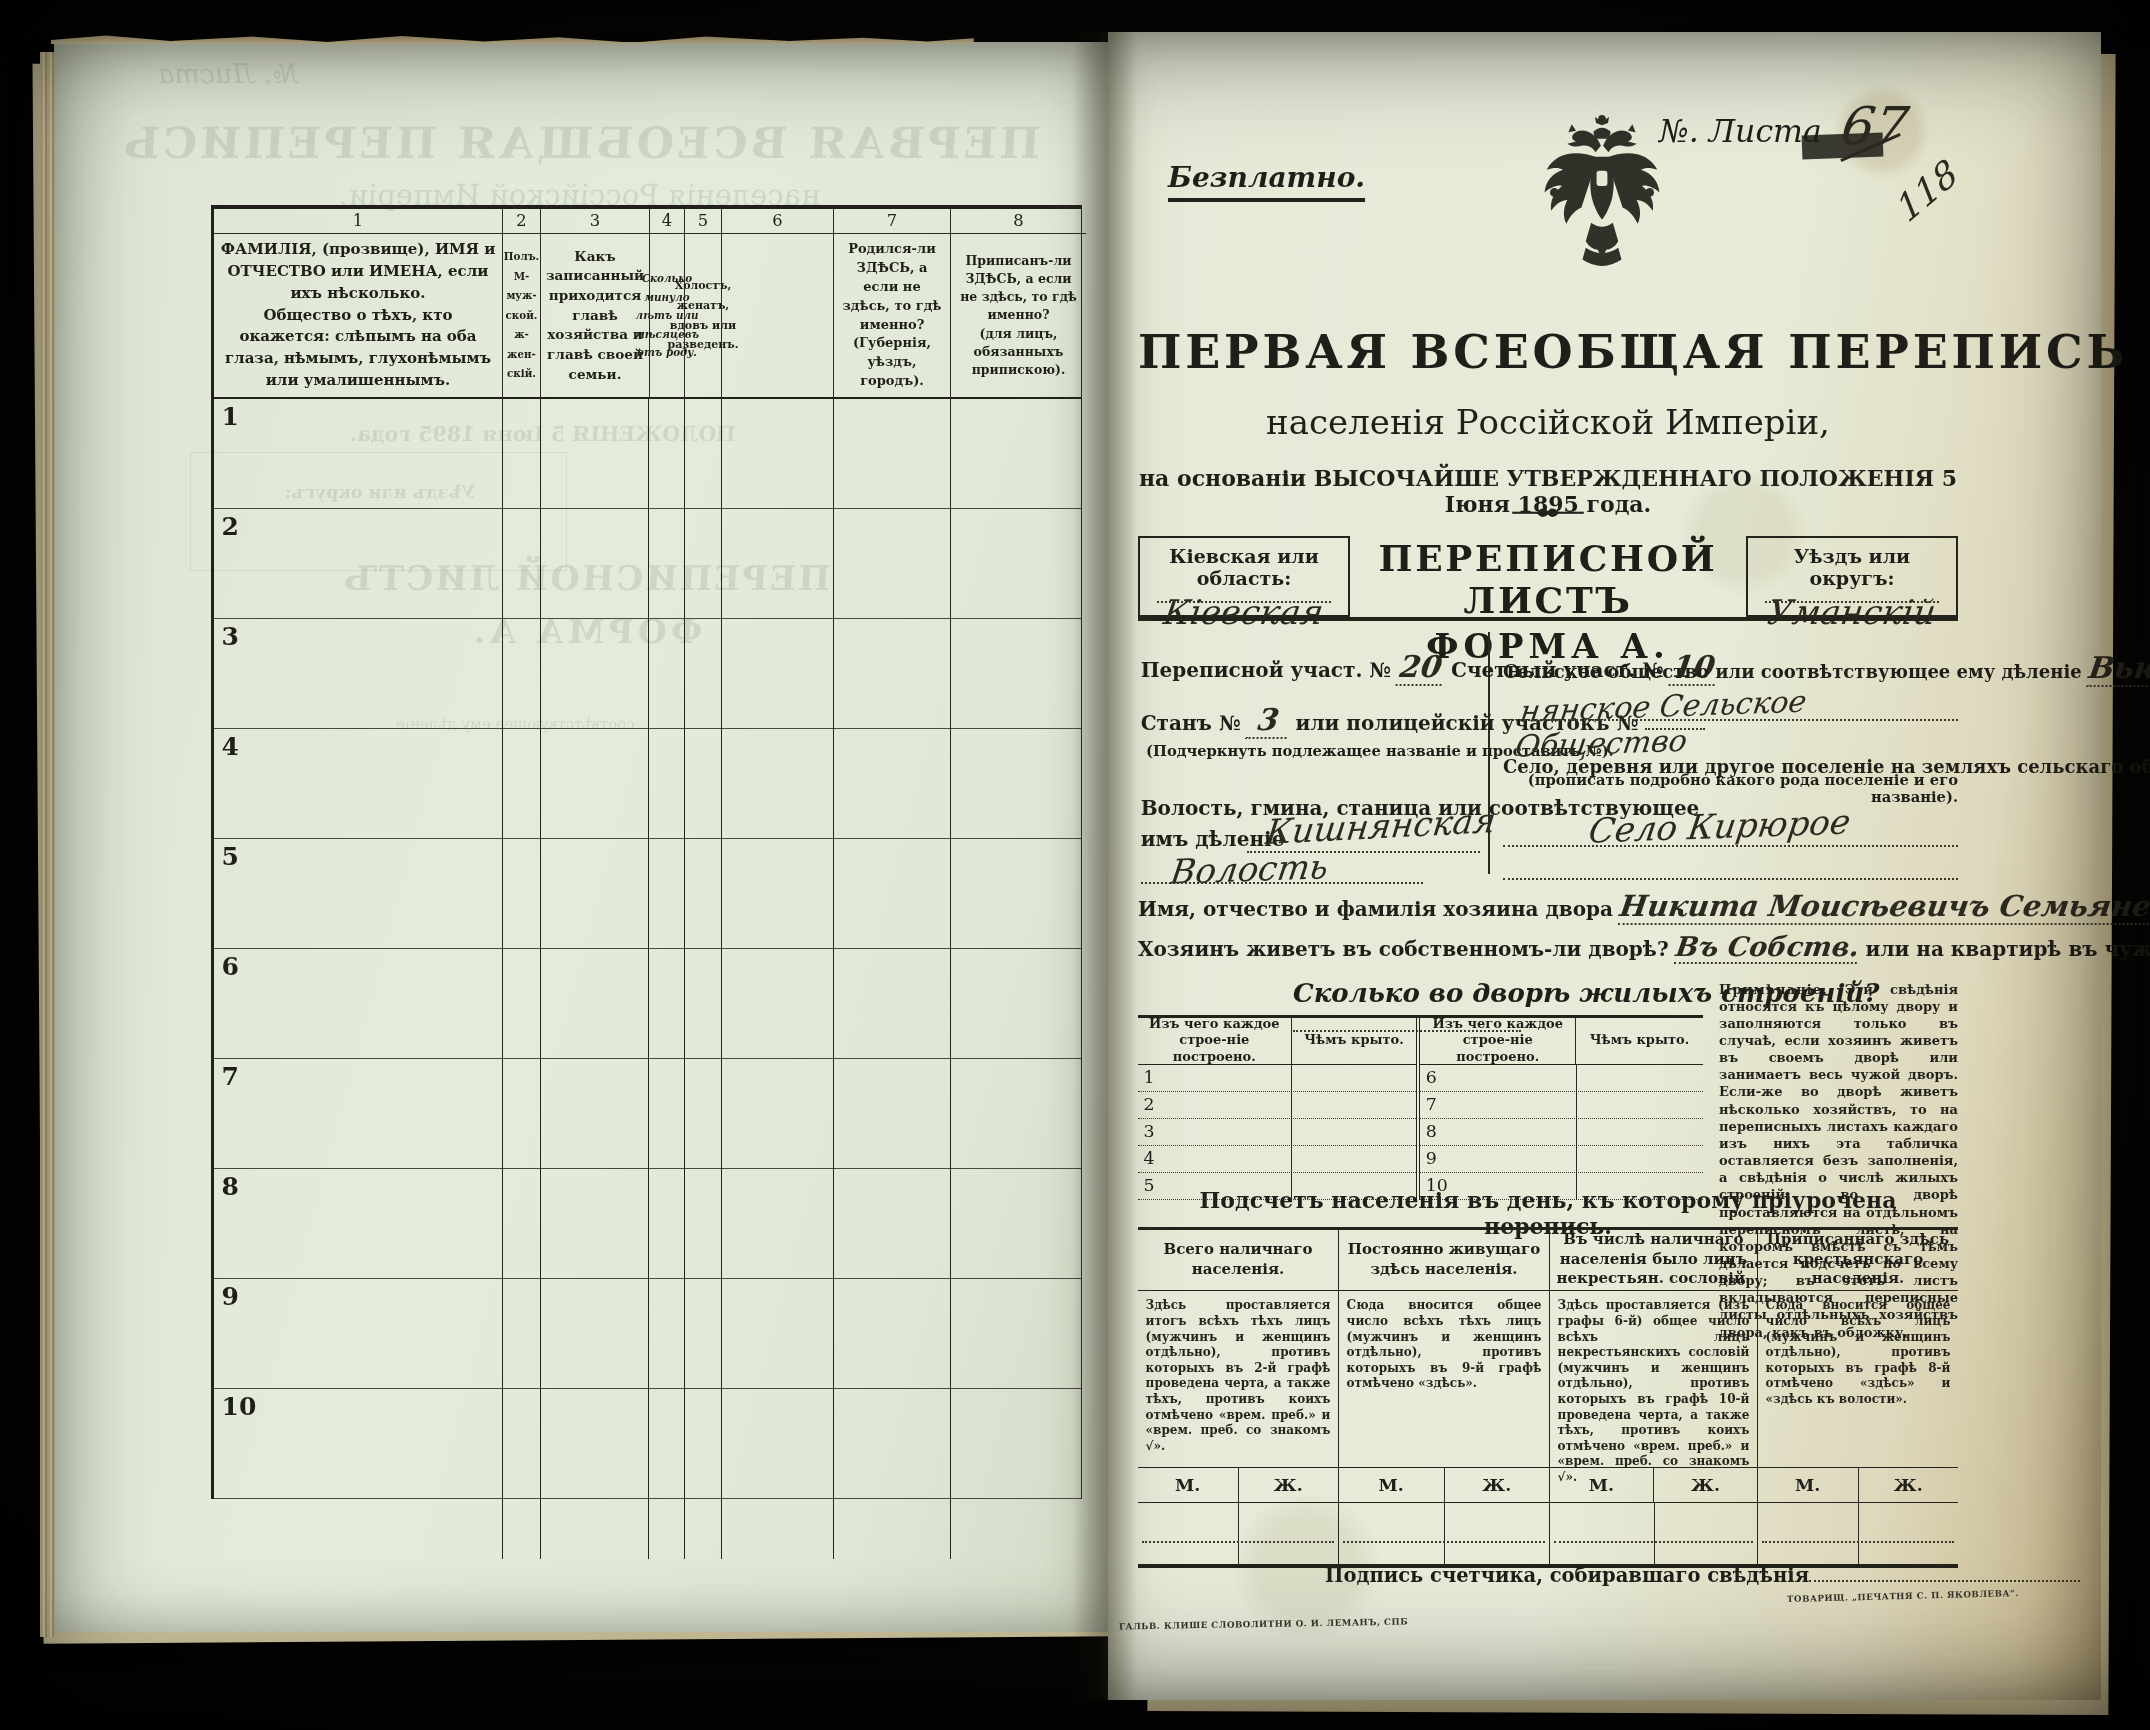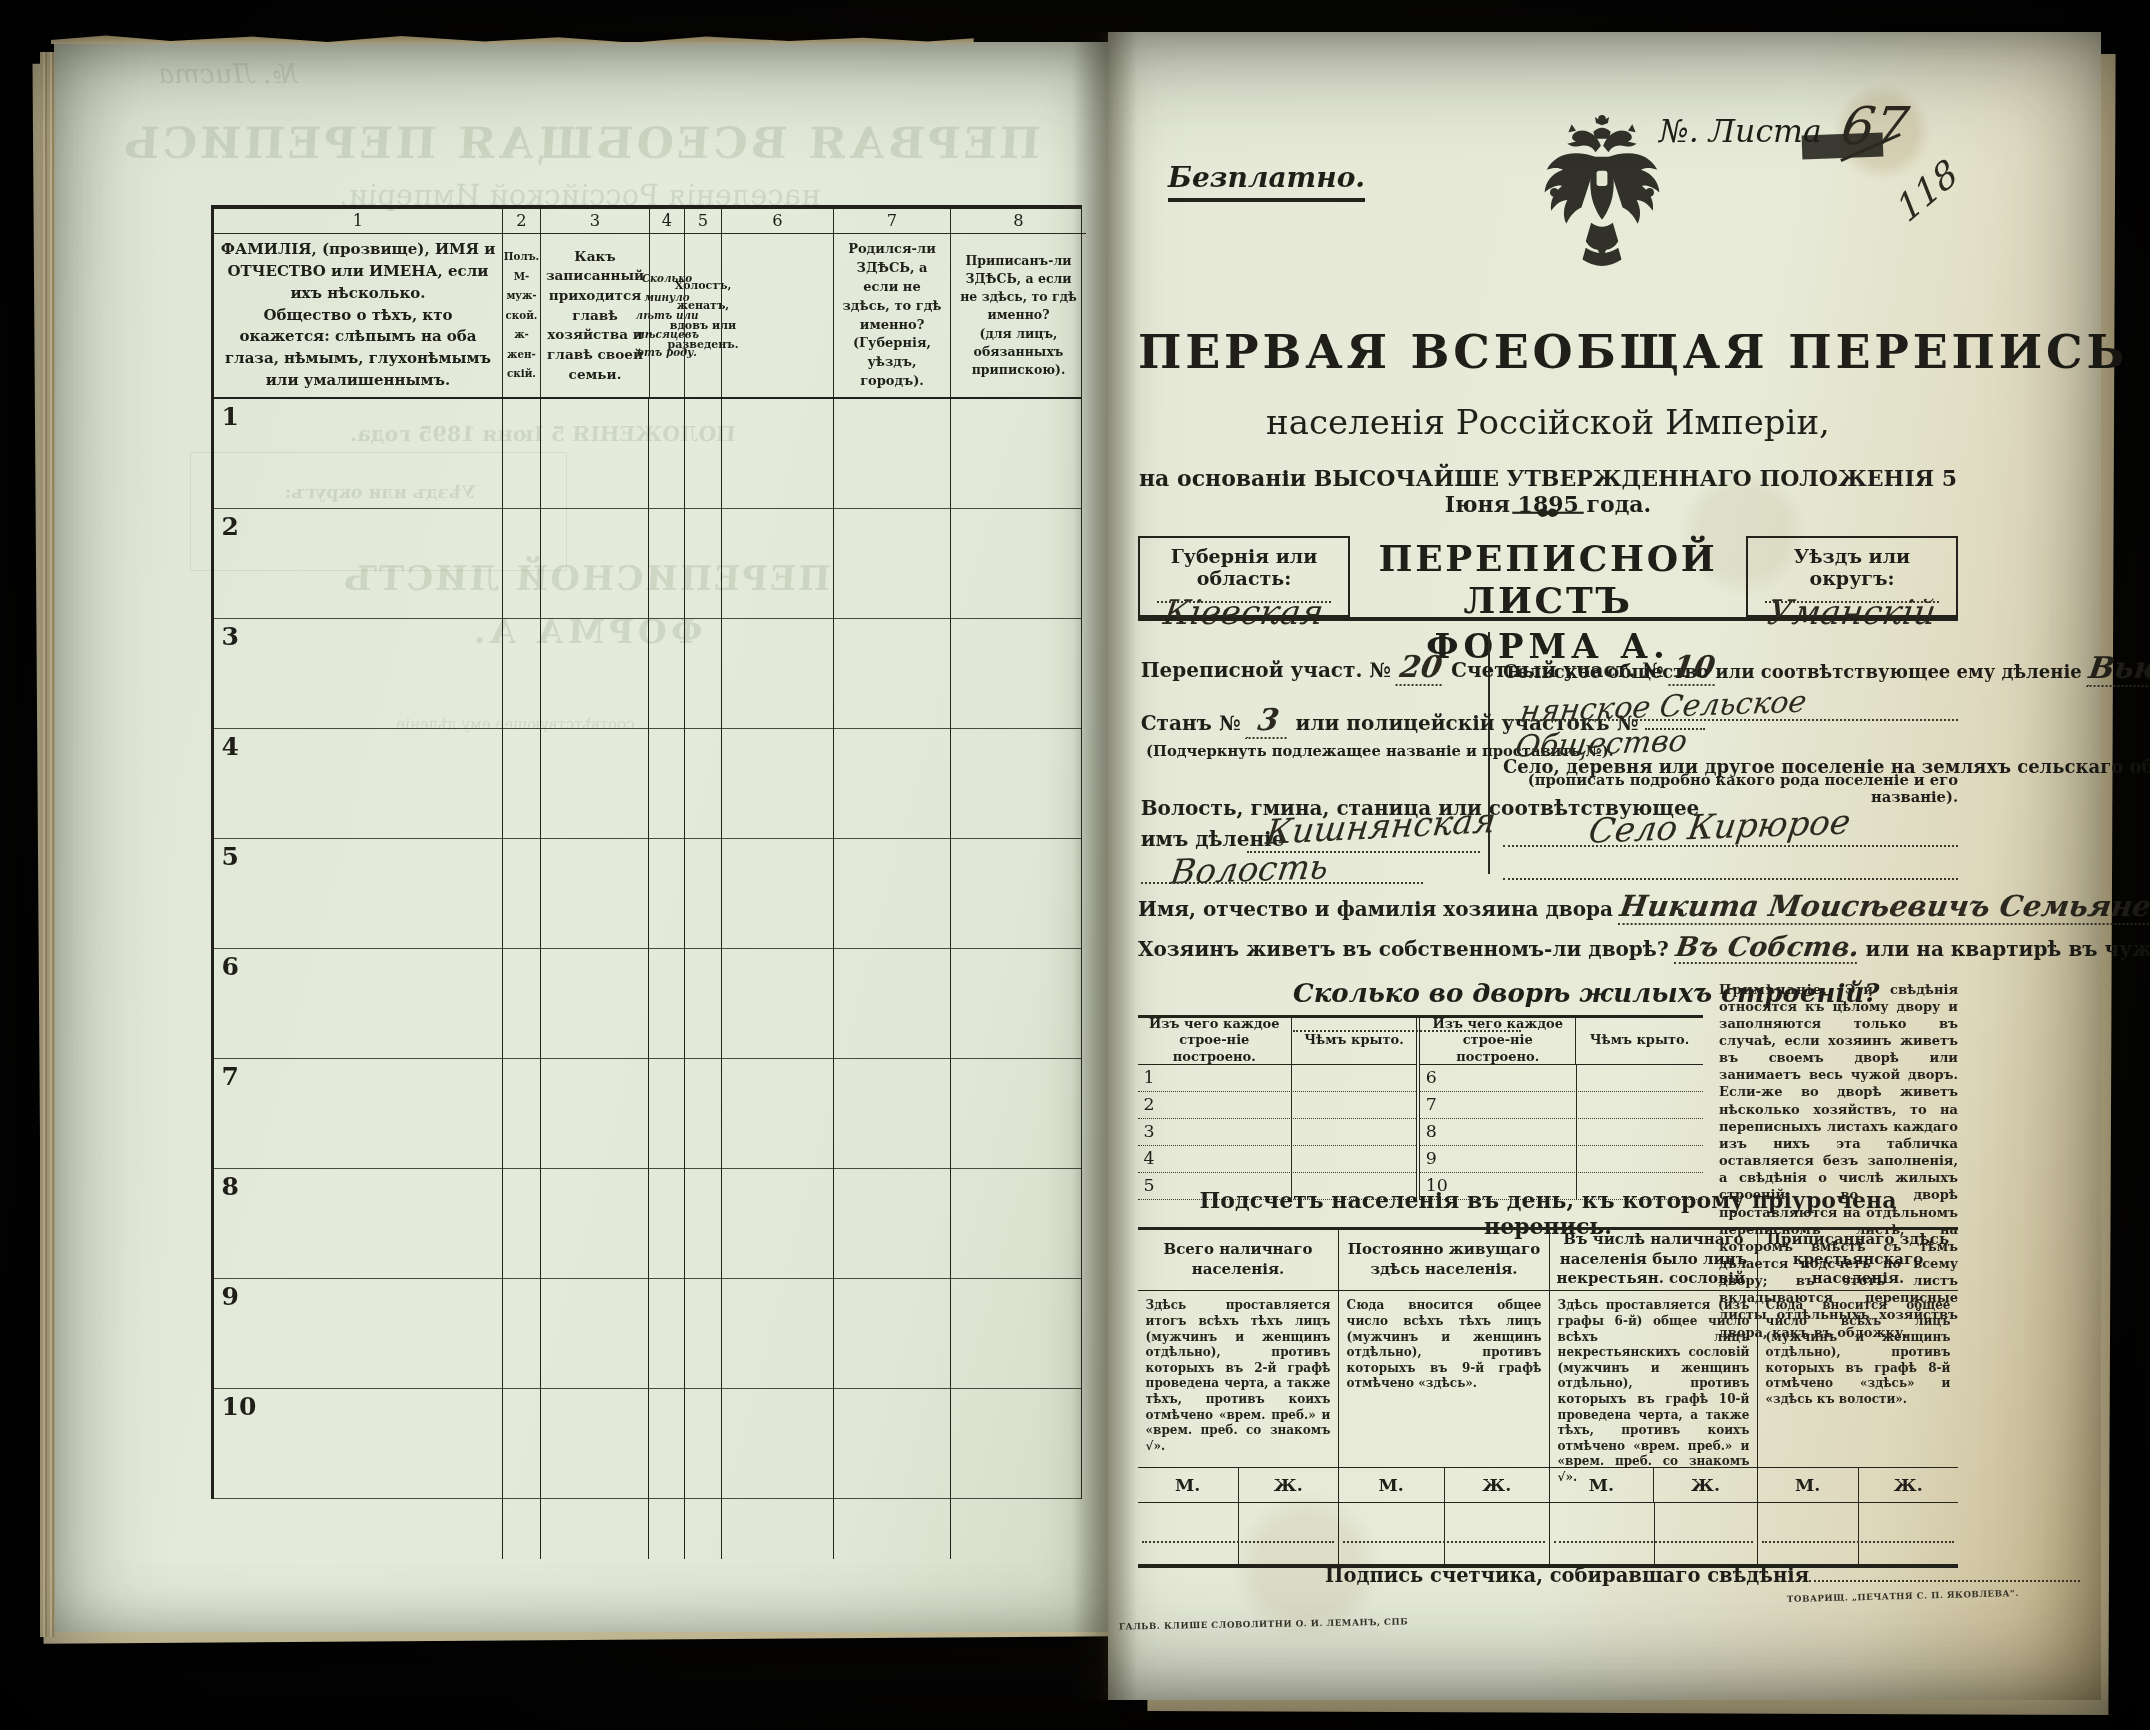--- a/index.html
+++ b/index.html
@@ -259,21 +259,21 @@
       <g stroke="#23221b" stroke-width="4" fill="none">
         <path d="M4,18 H52"></path>
           <path d="M88,18 H136"></path>
         <path d="M52,18 q8,-12 18,0 q-10,12 -18,0" fill="#23221b"></path>
         <path d="M70,18 q8,-12 18,0 q-10,12 -18,0" fill="#23221b"></path>
       </g>
     </svg>
 
     <div class="rp strip">
       <div class="sbox">
-        <div class="lbl">Губернія или область:</div>
+        <div class="lbl">Кіевская или область:</div>
         <div class="hw">Кіевская</div>
         <div class="dotline"></div>
       </div>
       <div class="scenter">
         <div class="scl1">ПЕРЕПИСНОЙ ЛИСТЪ</div>
         <div class="scl2">ФОРМА А.</div>
       </div>
       <div class="sbox">
         <div class="lbl">Уѣздъ или округъ:</div>
         <div class="hw">Уманскій</div>

